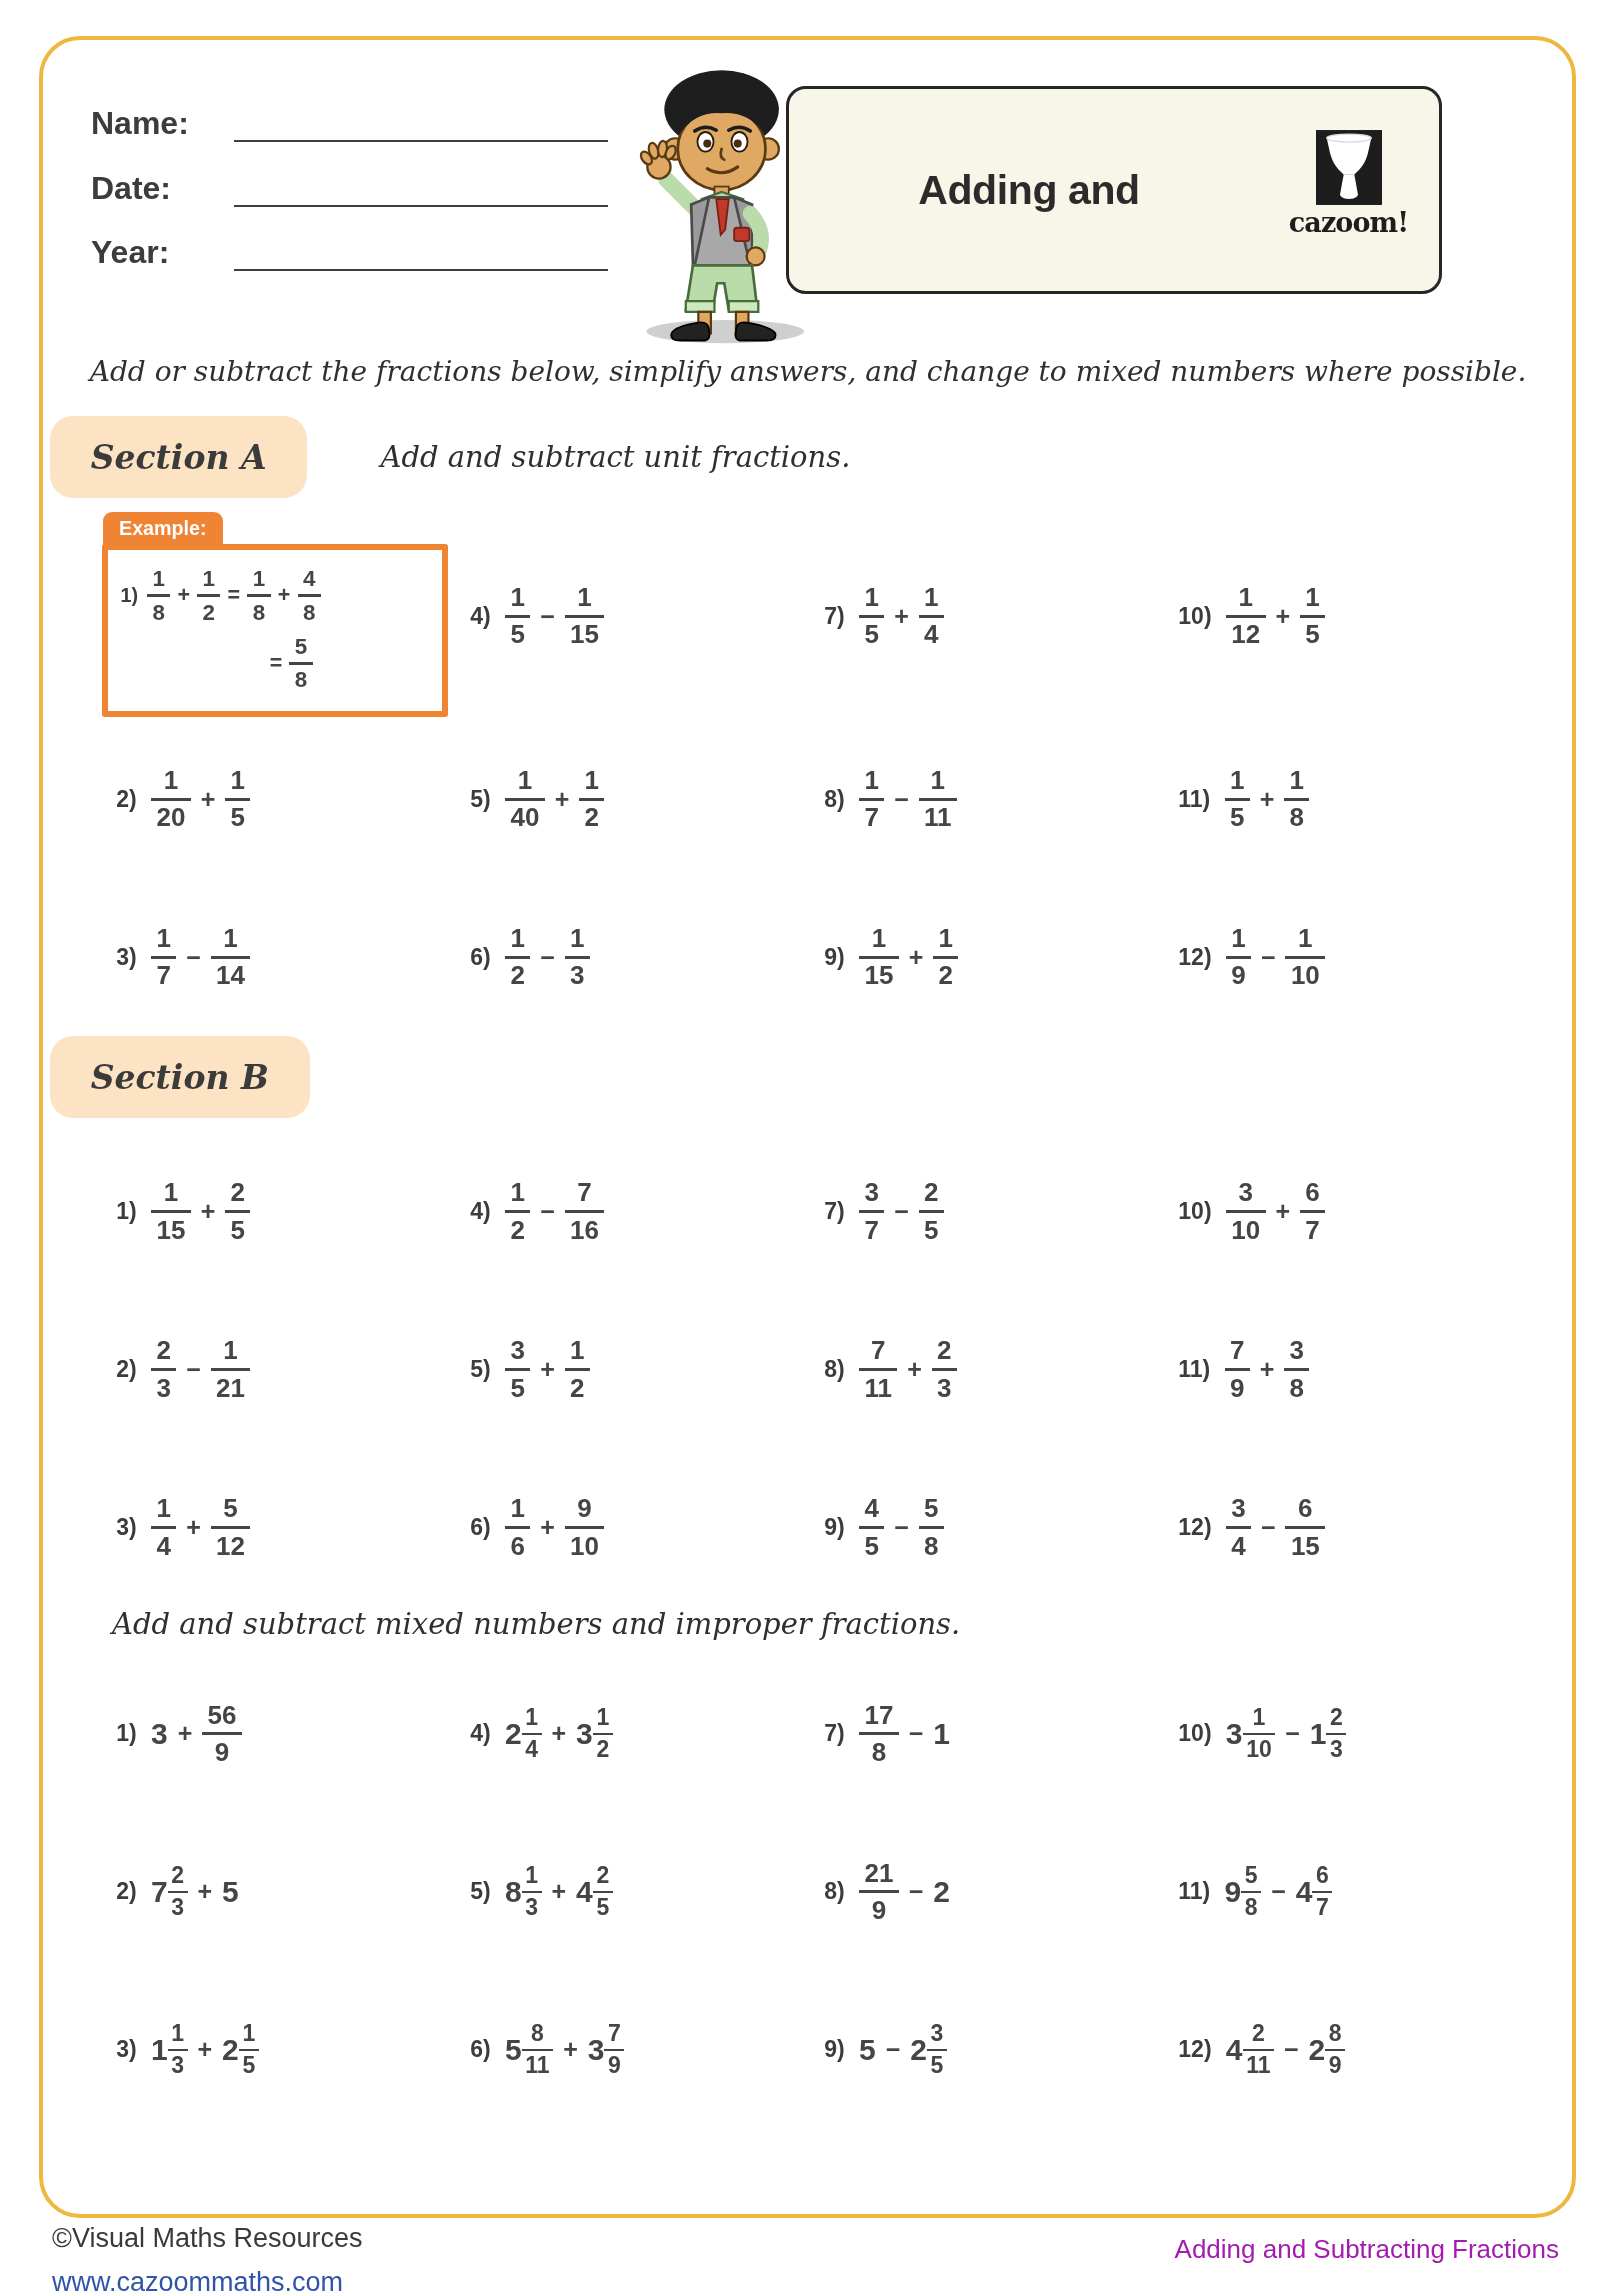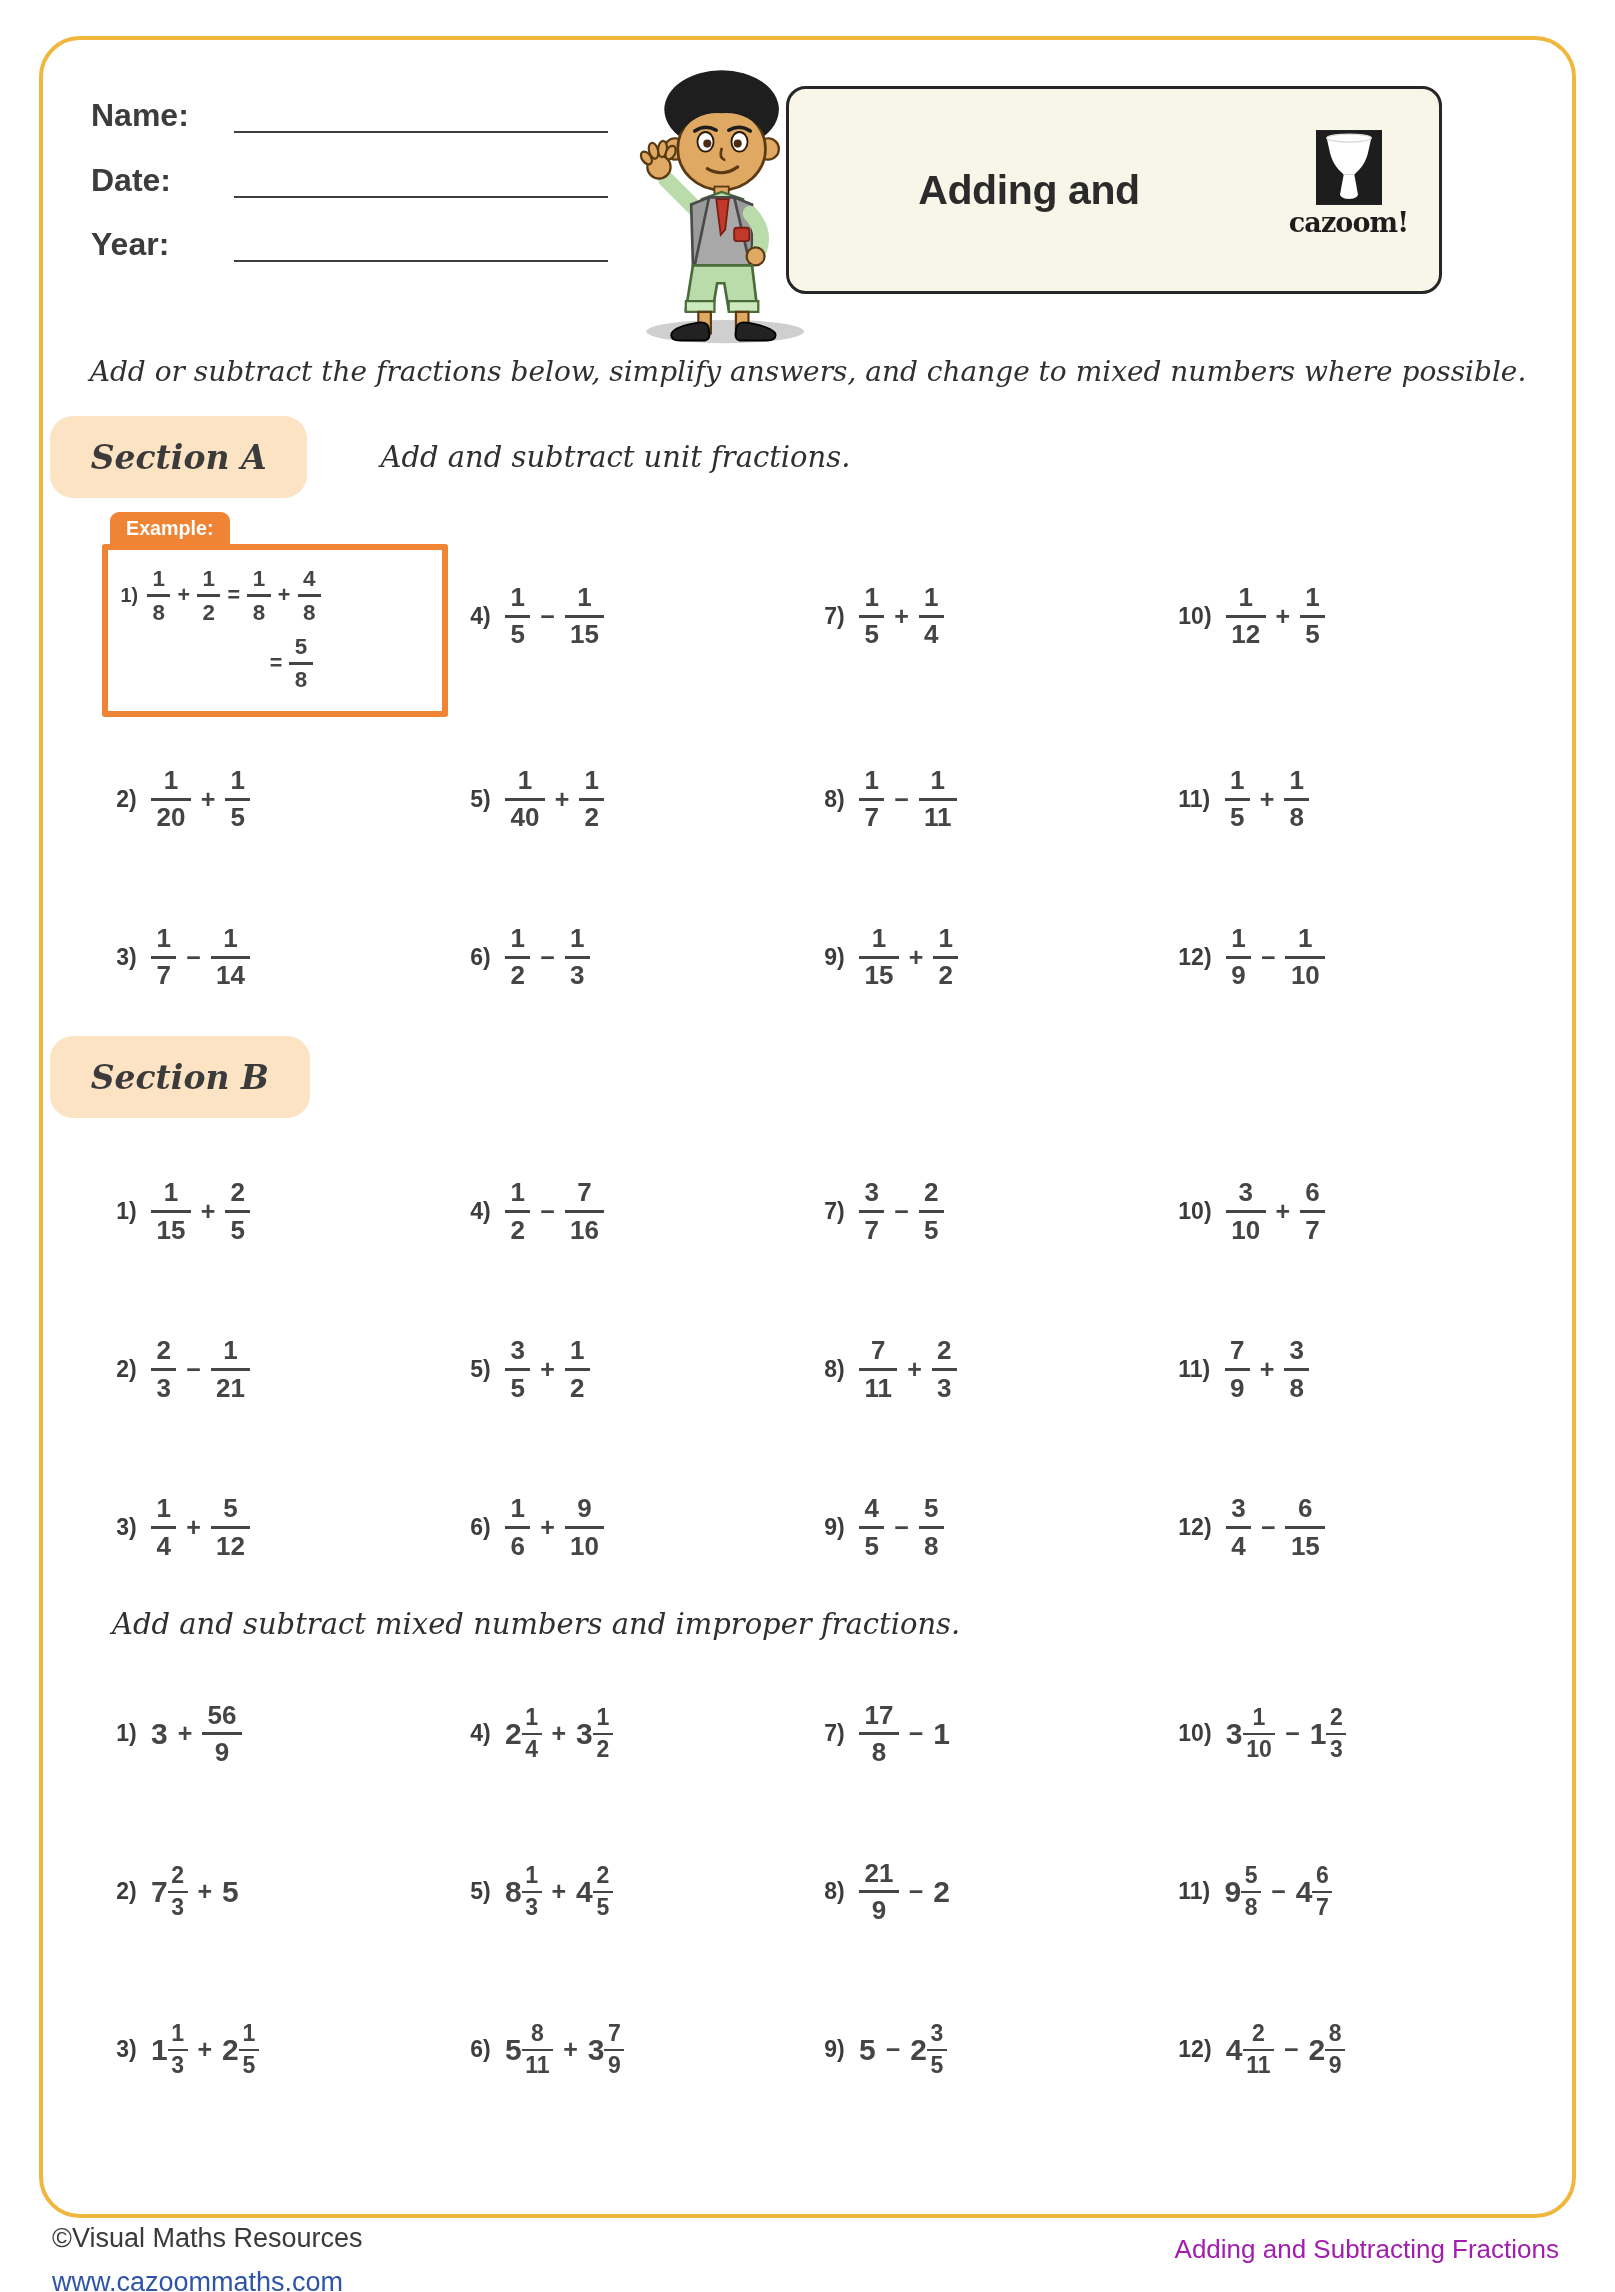--- a/index.html
+++ b/index.html
@@ -15,21 +15,21 @@
     --orange:#EE8434;
     --link:#2F54A8;
     --ink:#454545;
   }
   .frame {
     position:absolute; left:39px; top:36px; width:1537px; height:2182px;
     border:4.5px solid var(--accent-border); border-radius:41px; pointer-events:none;
   }
   
   .fields { position:absolute; left:91px; top:97px; }
-  .field-row { display:flex; height:45px; margin-bottom:19.7px; }
+  .field-row { display:flex; align-items:flex-end; height:45px; margin-bottom:19.7px; }
   .field-label { font-weight:bold; font-size:32px; color:#3c3c3c; width:143px; }
   .field-line { width:374px; border-bottom:2.7px solid #3f3f3f; height:36px; }
   
   .boy { position:absolute; left:616px; top:52px; width:213px; height:296px; }
   
   .title-box {
     position:absolute; left:786px; top:86px; width:656px; height:208px;
     background:#F8F5E9; border:3.6px solid #262626; border-radius:19.7px;
   }
   .title-text {
@@ -80,21 +80,21 @@
   .op { font-weight:bold; font-size:25px; color:var(--ink); margin:0 9.9px; }
   .whole { font-weight:bold; font-size:30px; color:var(--ink); }
   .mixed { display:inline-flex; align-items:center; }
   .mixed .frac { font-size:23px; }
   .mixed .nu { padding:0 3.6px 1.8px; border-bottom-width:2.7px; }
   .mixed .de { padding:1.8px 3.6px 0; }
   
   .example-wrap { width:346px; margin-top:-3.6px; }
   .example-tab {
     display:inline-block; background:var(--orange); color:#fff; font-weight:bold;
-    font-size:19.7px; padding:4.5px 16px 7.2px; border-radius:9px 9px 0 0; margin-left:8px;
+    font-size:19.7px; padding:4.5px 16px 7.2px; border-radius:9px 9px 0 0; margin-left:1px;
   }
   .example-inner {
     border:6.3px solid var(--orange); border-radius:2.7px; background:#fff;
     padding:16px 7.2px 18px 12.5px; margin-top:-2.7px;
   }
   .ex-line { display:flex; align-items:center; }
   .ex-line2 { margin-left:142px; margin-top:9px; }
   .example-inner .pnum { font-size:19.7px; margin-right:9px; }
   .example-inner .frac { font-size:22.4px; }
   .example-inner .op { font-size:21.5px; margin:0 7.2px; }

